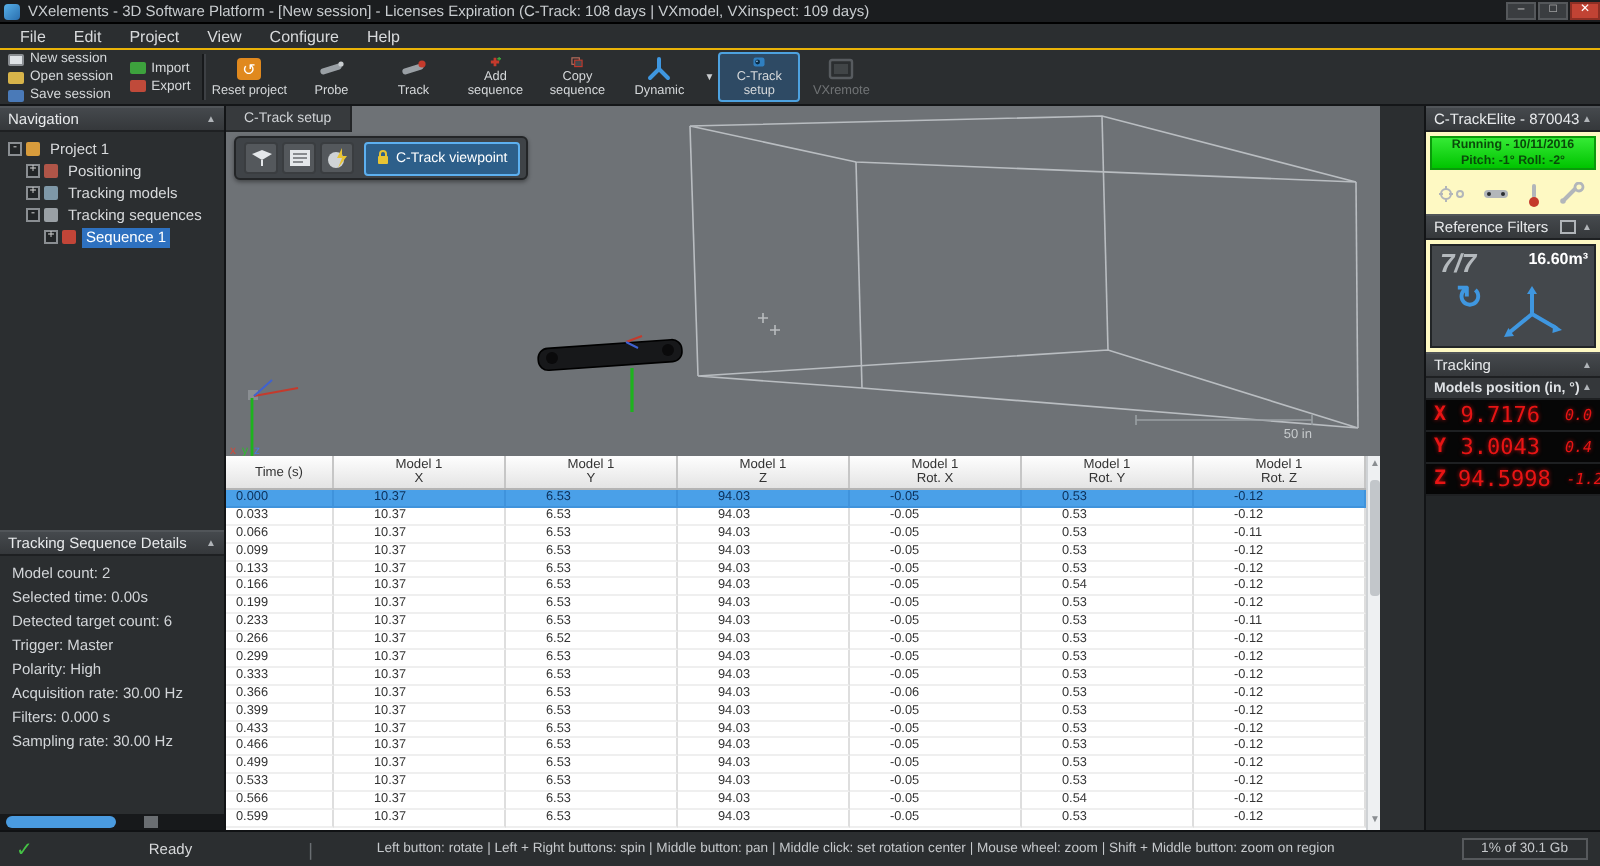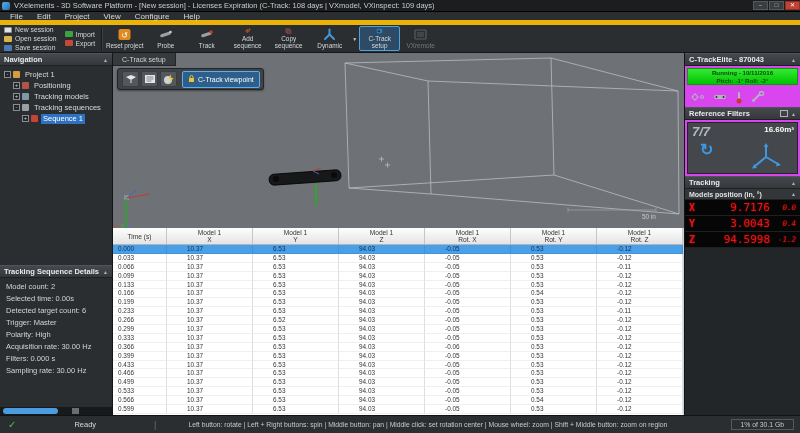--- a/index.html
+++ b/index.html
@@ -8,21 +8,21 @@
 
   
   .titlebar{position:absolute;top:0;left:0;right:0;height:12px;background:#1b1d1f;border-bottom:1px solid #000;display:flex;align-items:center;padding:0 0}
   .app-icon{width:8px;height:8px;background:linear-gradient(135deg,#57b0e8,#2a6eae);border-radius:2px;margin:0 4px 0 2px;flex:none}
   .title-text{font-size:7.5px;color:#c9cdd0;white-space:nowrap;overflow:hidden}
   .win-controls{margin-left:auto;display:flex;flex:none}
   .win-btn{width:15px;height:9px;margin-left:1px;background:#3a3d40;border:1px solid #55585b;color:#ccc;font-size:6px;line-height:7px;text-align:center}
   .win-btn.close{background:#c14334;border-color:#8c2f24;color:#fff}
 
   
-  .menubar{position:absolute;top:12px;left:0;right:0;height:13px;background:#2b2e30;border-bottom:5px solid #eab308;display:flex;align-items:center;padding-left:3px}
+  .menubar{position:absolute;top:12px;left:0;right:0;height:13px;background:#2b2e30;border-bottom:1px solid #eab308;display:flex;align-items:center;padding-left:3px}
   .menu-item{font-size:8px;color:#d8dadc;padding:0 7px;line-height:13px}
 
   
   .toolbar{position:absolute;top:25px;left:0;right:0;height:28px;background:#2b2e30;border-bottom:1px solid #141618;display:flex;align-items:stretch}
   .tb-col{display:flex;flex-direction:column;justify-content:center;padding:0 4px}
   .tb-mini{display:flex;align-items:center;height:9px;font-size:6.8px;color:#d5d8da;white-space:nowrap}
   .mi{width:8px;height:6px;margin-right:3px;border-radius:1px;flex:none}
   .mi-new{background:#dfe3e6;border:1px solid #8a8e92}
   .mi-open{background:#d8b44a}
   .mi-save{background:#4a7ab8}
@@ -30,21 +30,21 @@
   .mi-export{background:#c04a3a}
   .tb-sep{width:1px;background:#17191b;box-shadow:1px 0 0 #3d4044;margin:2px 2px}
   .tb-big{width:41px;display:flex;flex-direction:column;align-items:center;justify-content:center;text-align:center;font-size:6.4px;line-height:7px;color:#d5d8da;border:1px solid transparent;border-radius:2px;margin:1px 0;padding:1px 0}
   .tb-big svg{width:15px;height:13px;margin-bottom:1px}
   .tb-big.active{background:#2e4a64;border-color:#4da2e0}
   .tb-big.disabled{opacity:.4}
   .dd-arrow{align-self:center;color:#c9ccce;font-size:5px;padding:0 2px}
 
   
   .left-panel{position:absolute;top:53px;bottom:18px;left:0;width:113px;background:#2b2e30;border-right:1px solid #121416;display:flex;flex-direction:column;overflow:hidden}
-  .panel-header{height:13px;flex:none;background:linear-gradient(#45494d,#35383b);border-top:1px solid #515559;border-bottom:1px solid #1e2022;display:flex;align-items:center;padding:0 4px;font-size:7.5px;font-weight:bold;color:#e8eaec;white-space:nowrap}
+  .panel-header{height:13px;flex:none;background:linear-gradient(#45494d,#35383b);border-top:1px solid #515559;border-bottom:1px solid #1e2022;display:flex;align-items:center;padding:0 4px;font-size:7.5px;font-weight:normal;color:#e8eaec;white-space:nowrap}
   .collapse{margin-left:auto;font-size:5px;color:#b0b4b8}
   .tree{padding-top:3px}
   .tree-row{display:flex;align-items:center;height:11px;font-size:7.5px;color:#d8dadc;white-space:nowrap}
   .expander{width:7px;height:7px;border:1px solid #8a8e92;background:#222527;color:#d0d0d0;font-size:6px;line-height:5px;text-align:center;margin-right:2px;flex:none}
   .tree-icon{width:7px;height:7px;margin-right:3px;border-radius:1px;flex:none}
   .project-icon{background:#d89c3c}
   .positioning-icon{background:#b05548}
   .tracking-models-icon{background:#7f98a8}
   .tracking-sequences-icon{background:#9aa0a5}
   .sequence-icon{background:#c24538}
@@ -76,21 +76,21 @@
   .tr{display:flex;height:8.9px;background:#fff}
   .td{border-right:1px solid #dedede;border-bottom:1px solid #efefef;font-size:6.4px;color:#333;line-height:8px;padding-left:20px;overflow:hidden;white-space:nowrap}
   .td.c0{padding-left:5px}
   .tr.selected{background:#4aa0e8}
   .tr.selected .td{color:#0c2f58;border-right-color:#3f93dc;border-bottom-color:#3f93dc}
   .vscroll{width:7px;background:#eef0f2;border-left:1px solid #cfd2d5;position:relative}
   .vthumb{position:absolute;top:12px;left:1px;width:5px;height:58px;background:#c2c6ca;border-radius:2px}
   .varrow{position:absolute;left:0;width:7px;height:9px;color:#8a8e92;font-size:5px;text-align:center;line-height:9px}
 
   
-  .right-panel{position:absolute;right:0;width:116px;top:53px;bottom:18px;background:#d946ef;border-left:1px solid #121416;display:flex;flex-direction:column;overflow:hidden}
+  .right-panel{position:absolute;right:0;width:88px;top:53px;bottom:18px;background:#fef9c3;border-left:1px solid #121416;display:flex;flex-direction:column;overflow:hidden}
   .green-status{margin:2px;height:17px;flex:none;background:linear-gradient(#35ea35,#00c400);border:1px solid #0a9a0a;display:flex;flex-direction:column;align-items:center;justify-content:center;font-size:6.2px;font-weight:bold;color:#0a4a0a;line-height:8px;white-space:nowrap}
   .ri-row{height:20px;flex:none;display:flex;align-items:center;padding:0 6px;gap:8px}
   .ref-box{margin:2px;height:52px;flex:none;background:#44484c;border:1px solid #222527;position:relative}
   .ref-count{position:absolute;top:1px;left:4px;font-size:13px;font-style:italic;font-weight:bold;color:#b4b9bd}
   .ref-volume{position:absolute;top:2px;right:3px;font-size:8px;font-weight:bold;color:#fff}
   .ref-rotate{position:absolute;left:12px;top:19px;color:#3f97e0;font-size:16px;font-weight:bold;line-height:16px}
   .ref-triad{position:absolute;right:16px;top:20px}
   .subheader{height:11px;flex:none;background:#34373a;border-bottom:1px solid #1e2022;display:flex;align-items:center;padding:0 4px;font-size:7px;font-weight:bold;color:#dfe2e5;white-space:nowrap}
   .led-row{height:16px;flex:none;background:#060606;border-bottom:1px solid #1e2022;display:flex;align-items:center;padding:0 4px;font-family:"DejaVu Sans Mono",monospace;color:#e81414;text-shadow:0 0 2px rgba(240,20,20,.7)}
   .led-axis{font-size:10px;font-weight:bold;width:12px;flex:none}

